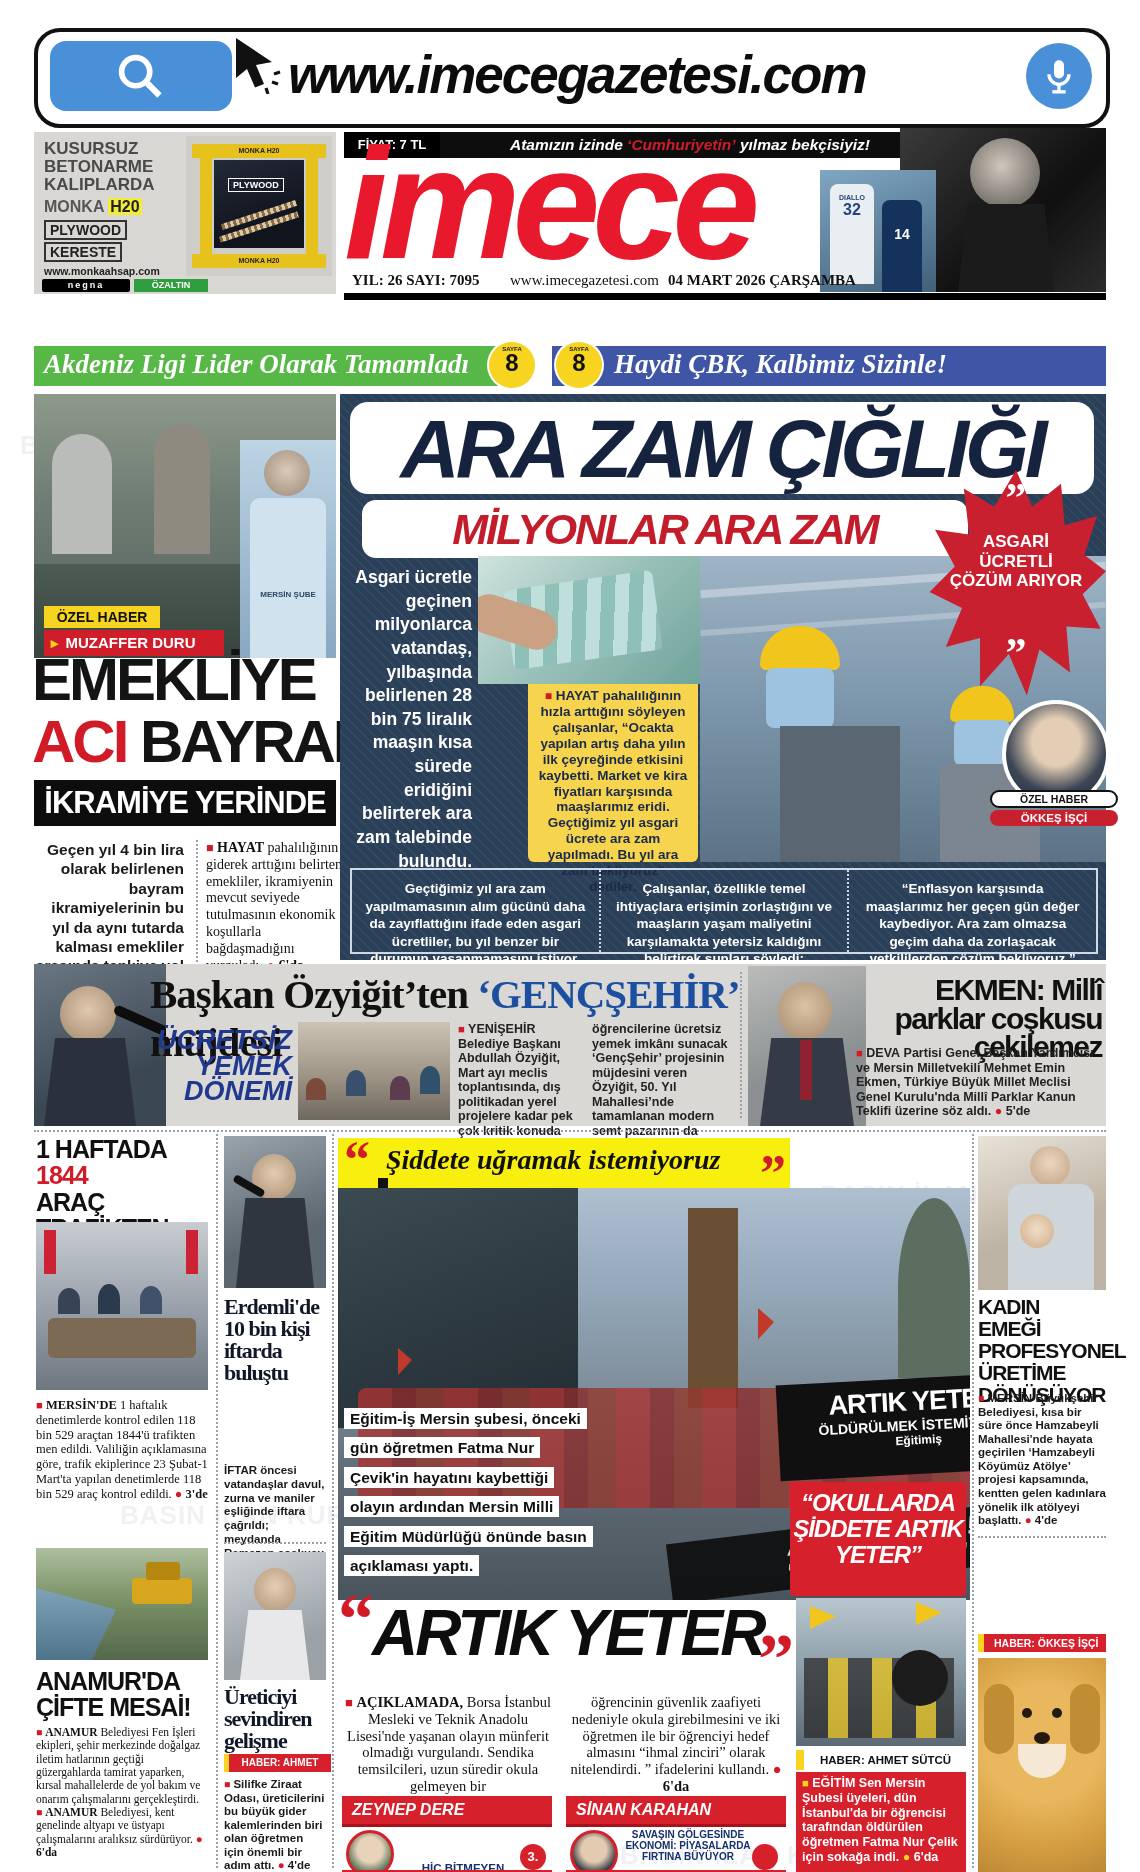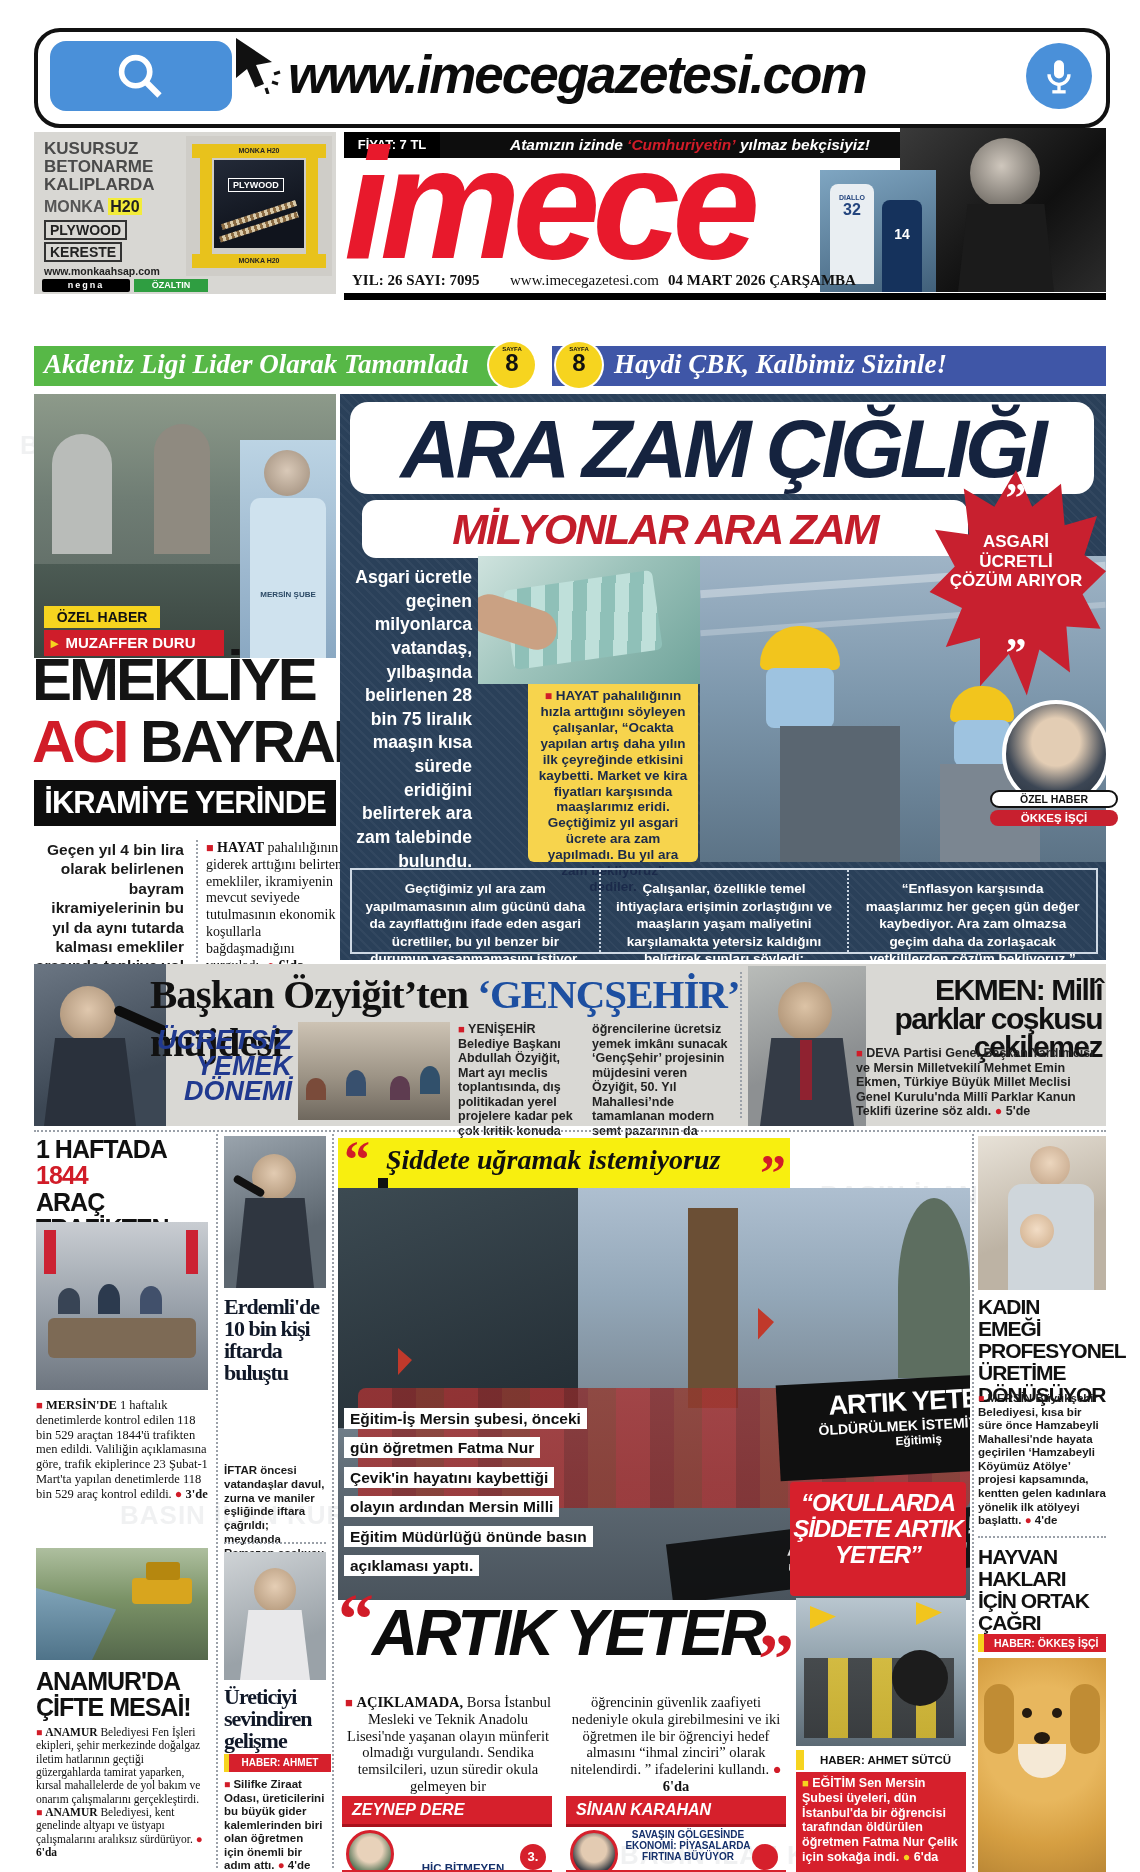--- a/index.html
+++ b/index.html
@@ -385,21 +385,20 @@
     <div class="abs" style="left:30px;top:48px;width:86px;height:106px;background:#cfd6db;border-radius:14px 14px 0 0;"></div>
     <div class="abs" style="left:42px;top:78px;width:34px;height:34px;border-radius:50%;background:radial-gradient(circle at 50% 45%,#f2ddc6,#cdab88);"></div>
   </div>
   <div class="abs b9" style="left:978px;top:1296px;width:128px;font-size:21px;letter-spacing:-1px;line-height:1.05;color:#111;">KADIN EMEĞİ PROFESYONEL ÜRETİME DÖNÜŞÜYOR</div>
   <div class="abs" style="left:978px;top:1392px;width:128px;font-size:11.5px;font-weight:700;line-height:1.18;color:#1a1a1a;">
     <span class="sqr">■</span>
     <b>MERSİN</b><span> Büyükşehir Belediyesi, kısa bir süre önce Hamzabeyli Mahallesi'nde hayata geçirilen ‘Hamzabeyli Köyümüz Atölye’ projesi kapsamında, kentten gelen kadınlara yönelik ilk atölyeyi başlattı. </span><span class="dotr">●</span>
     <b>4'de</b>
   </div>
   <div class="abs dottedT" style="left:978px;top:1536px;width:128px;"></div>
-  <div class="abs b9" style="left:978px;top:1546px;width:128px;font-size:21px;letter-spacing:-1px;line-height:1.05;color:#111;">HAYVAN HAKLARI İÇİN ORTAK ÇAĞRI</div>
   <div class="abs b9" style="left:978px;top:1634px;width:128px;height:18px;background:#d6202c;color:#fff;font-size:10.5px;line-height:18px;padding-left:10px;border-left:6px solid #f6d41f;box-sizing:border-box;">HABER: ÖKKEŞ İŞÇİ</div>
   <div class="ph" style="left:978px;top:1658px;width:128px;height:214px;background:radial-gradient(circle at 50% 40%,#e8b75e 0 40%,#d69f42 70%,#bb8836 100%);">
     <div class="abs" style="left:6px;top:26px;width:30px;height:70px;background:#c08c34;border-radius:16px;"></div>
     <div class="abs" style="left:92px;top:26px;width:30px;height:70px;background:#c08c34;border-radius:16px;"></div>
     <div class="abs" style="left:44px;top:50px;width:10px;height:10px;background:#241a10;border-radius:50%;"></div>
     <div class="abs" style="left:74px;top:50px;width:10px;height:10px;background:#241a10;border-radius:50%;"></div>
     <div class="abs" style="left:56px;top:74px;width:16px;height:12px;background:#241a10;border-radius:50%;"></div>
     <div class="abs" style="left:40px;top:86px;width:48px;height:34px;background:#f5e9d6;border-radius:0 0 24px 24px;"></div>
   </div>
 

